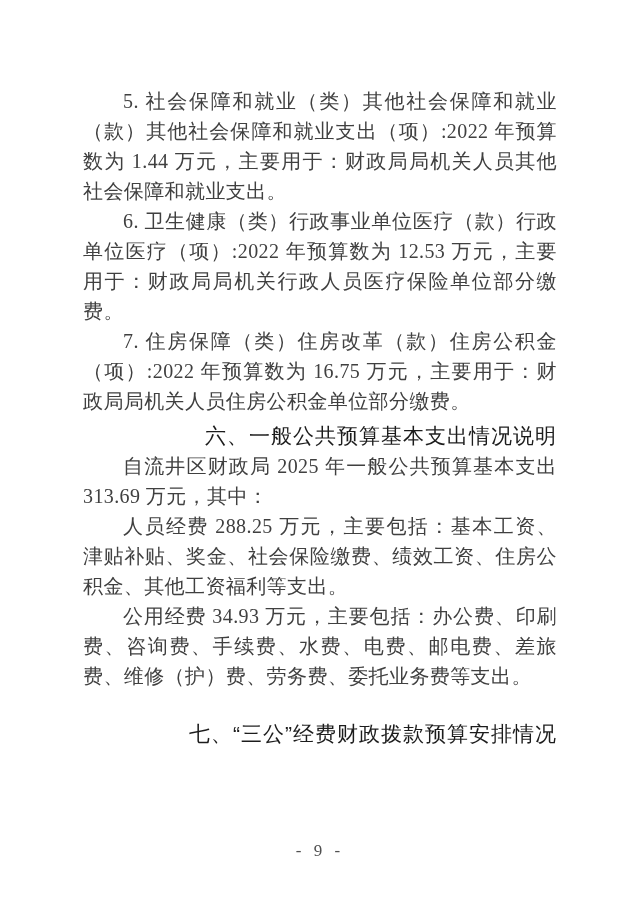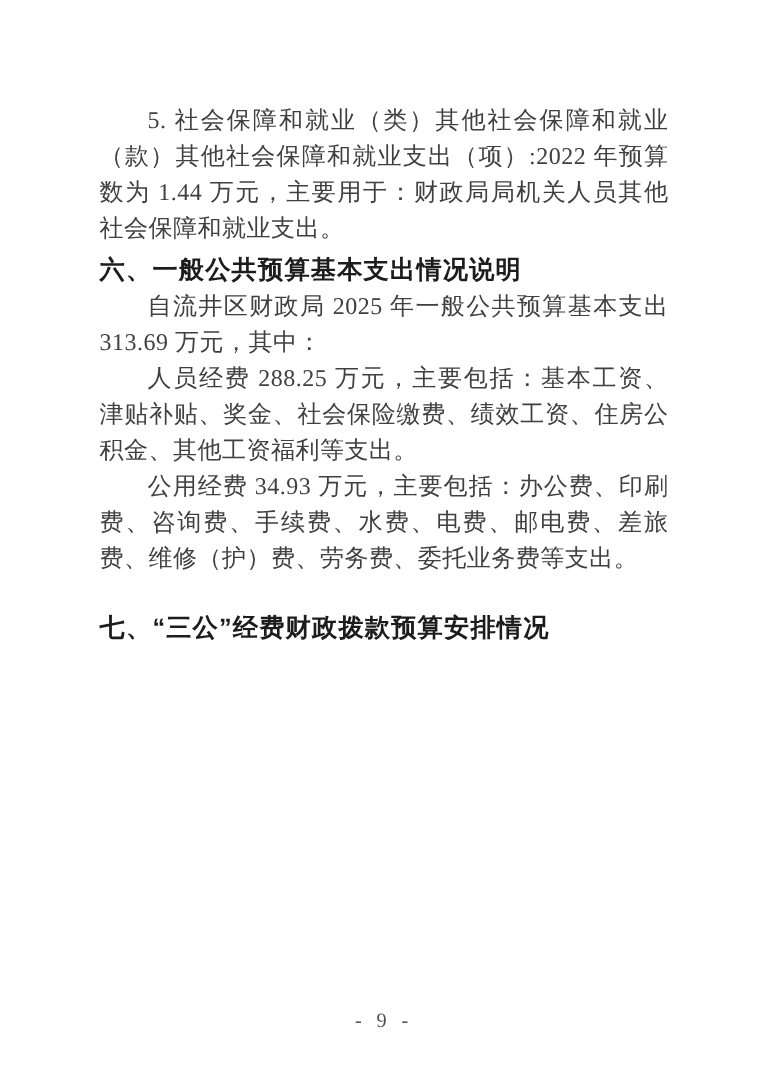--- a/index.html
+++ b/index.html
@@ -27,26 +27,26 @@
     font-size: 20px;
     line-height: 30px;
     text-align: justify;
     text-indent: 2em;
     letter-spacing: 0.4px;
     color: #404040;
   }
   h2.heading {
     margin: 5px 0 0 0;
     font-family: "Liberation Sans", "DejaVu Sans", sans-serif;
-    font-weight: bold;
+    font-weight: normal;
     font-size: 21px;
     line-height: 30px;
     color: #1c1c1c;
     letter-spacing: 1px;
-    text-align: left;
+    text-align: right;
   }
   h2.heading.spaced {
     margin-top: 28px;
     margin-bottom: 50px;
   }
   .footer {
     position: absolute;
     left: 0;
     width: 640px;
     top: 841px;
@@ -56,20 +56,22 @@
     color: #505050;
     font-family: "Liberation Serif", "DejaVu Serif", serif;
   }
 </style>
 </head>
 <body>
 
 <div class="page">
   <div class="content">
     <p class="body">5. 社会保障和就业（类）其他社会保障和就业（款）其他社会保障和就业支出（项）:2022 年预算数为 1.44 万元，主要用于：财政局局机关人员其他社会保障和就业支出。</p>
+    <p class="body">6. 卫生健康（类）行政事业单位医疗（款）行政单位医疗（项）:2022 年预算数为 12.53 万元，主要用于：财政局局机关行政人员医疗保险单位部分缴费。</p>
+    <p class="body">7. 住房保障（类）住房改革（款）住房公积金（项）:2022 年预算数为 16.75 万元，主要用于：财政局局机关人员住房公积金单位部分缴费。</p>
     <h2 class="heading">六、一般公共预算基本支出情况说明</h2>
     <p class="body">自流井区财政局 2025 年一般公共预算基本支出 313.69 万元，其中：</p>
     <p class="body">人员经费 288.25 万元，主要包括：基本工资、津贴补贴、奖金、社会保险缴费、绩效工资、住房公积金、其他工资福利等支出。</p>
     <p class="body">公用经费 34.93 万元，主要包括：办公费、印刷费、咨询费、手续费、水费、电费、邮电费、差旅费、维修（护）费、劳务费、委托业务费等支出。</p>
     <h2 class="heading spaced">七、“三公”经费财政拨款预算安排情况</h2>
   </div>
   <div class="footer">- 9 -</div>
 </div>
 
 </body></html>

